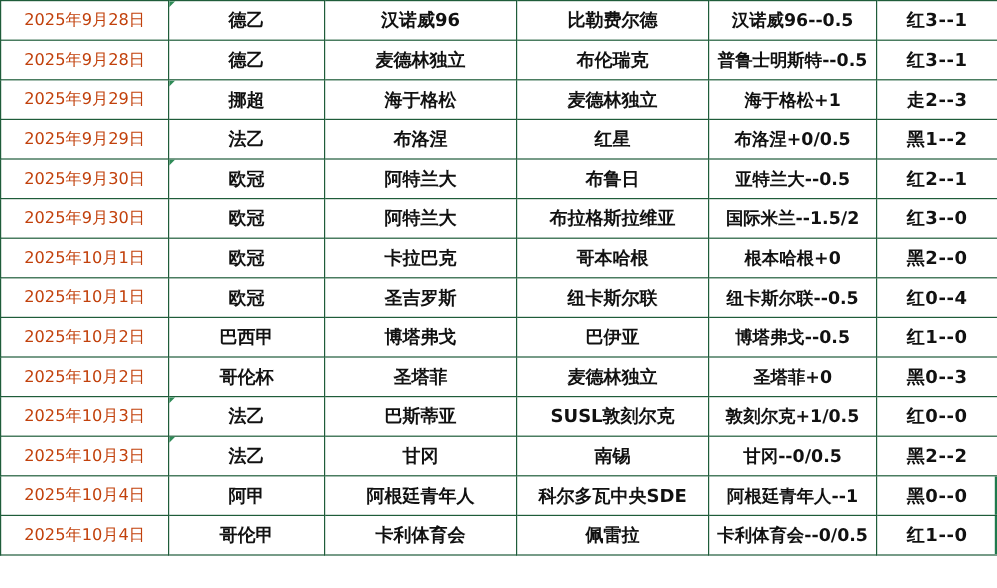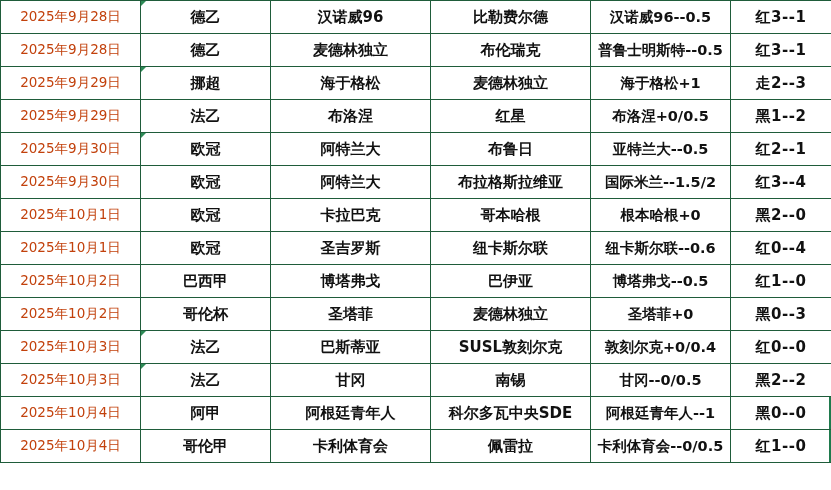--- a/index.html
+++ b/index.html
@@ -127,36 +127,36 @@
       <td class="cell-away">布鲁日</td>
       <td class="cell-hand">亚特兰大--0.5</td>
       <td class="cell-result">红2--1</td>
     </tr>
     <tr>
       <td class="cell-date">2025年9月30日</td>
       <td class="cell-league">欧冠</td>
       <td class="cell-home">阿特兰大</td>
       <td class="cell-away">布拉格斯拉维亚</td>
       <td class="cell-hand">国际米兰--1.5/2</td>
-      <td class="cell-result">红3--4</td>
+      <td class="cell-result">红3--0</td>
     </tr>
     <tr>
       <td class="cell-date">2025年10月1日</td>
       <td class="cell-league">欧冠</td>
       <td class="cell-home">卡拉巴克</td>
       <td class="cell-away">哥本哈根</td>
       <td class="cell-hand">根本哈根+0</td>
       <td class="cell-result">黑2--0</td>
     </tr>
     <tr>
       <td class="cell-date">2025年10月1日</td>
       <td class="cell-league">欧冠</td>
       <td class="cell-home">圣吉罗斯</td>
       <td class="cell-away">纽卡斯尔联</td>
-      <td class="cell-hand">纽卡斯尔联--0.6</td>
+      <td class="cell-hand">纽卡斯尔联--0.5</td>
       <td class="cell-result">红0--4</td>
     </tr>
     <tr>
       <td class="cell-date">2025年10月2日</td>
       <td class="cell-league">巴西甲</td>
       <td class="cell-home">博塔弗戈</td>
       <td class="cell-away">巴伊亚</td>
       <td class="cell-hand">博塔弗戈--0.5</td>
       <td class="cell-result">红1--0</td>
     </tr>
@@ -166,21 +166,21 @@
       <td class="cell-home">圣塔菲</td>
       <td class="cell-away">麦德林独立</td>
       <td class="cell-hand">圣塔菲+0</td>
       <td class="cell-result">黑0--3</td>
     </tr>
     <tr>
       <td class="cell-date">2025年10月3日</td>
       <td class="cell-league corner-mark">法乙</td>
       <td class="cell-home">巴斯蒂亚</td>
       <td class="cell-away">SUSL敦刻尔克</td>
-      <td class="cell-hand">敦刻尔克+0/0.4</td>
+      <td class="cell-hand">敦刻尔克+1/0.5</td>
       <td class="cell-result">红0--0</td>
     </tr>
     <tr>
       <td class="cell-date">2025年10月3日</td>
       <td class="cell-league corner-mark">法乙</td>
       <td class="cell-home">甘冈</td>
       <td class="cell-away">南锡</td>
       <td class="cell-hand">甘冈--0/0.5</td>
       <td class="cell-result">黑2--2</td>
     </tr>

